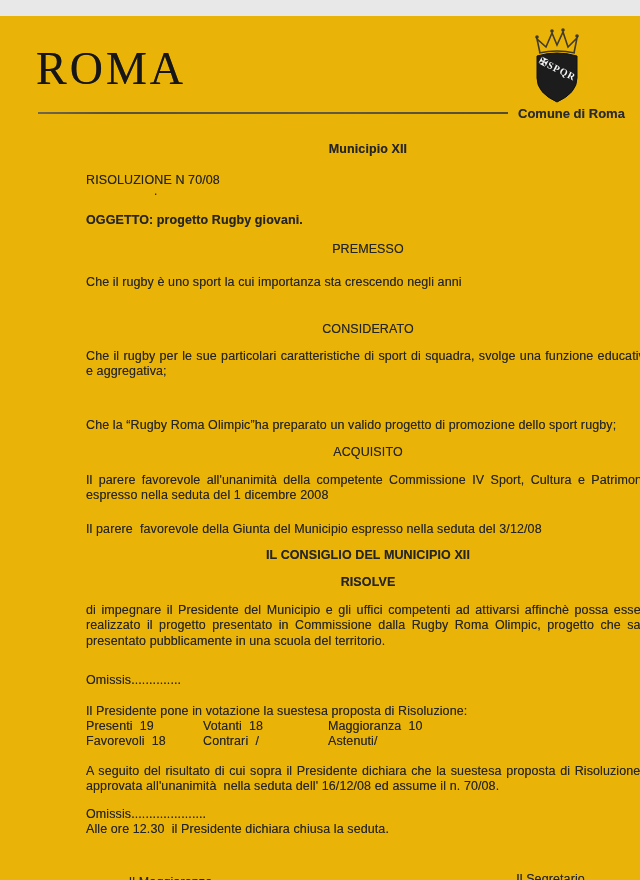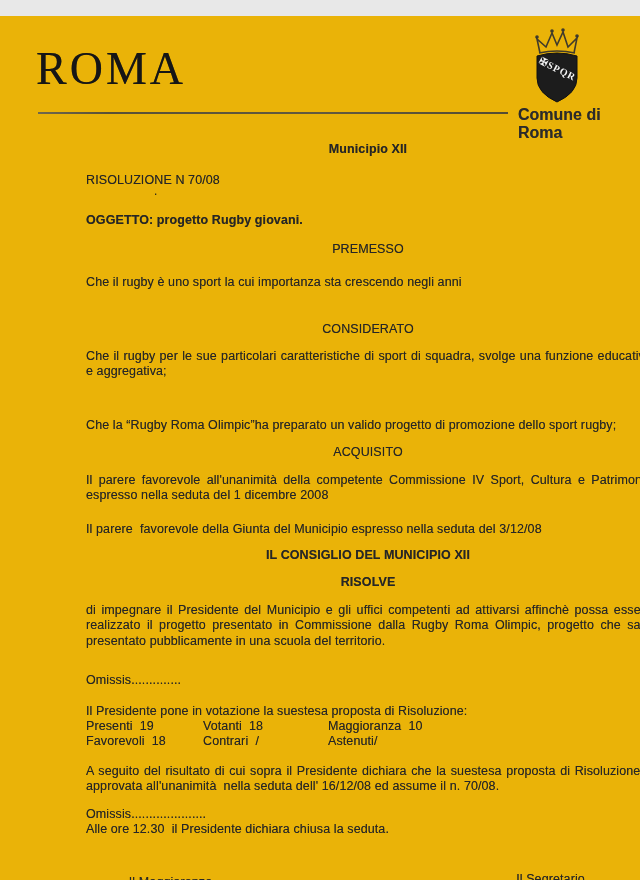--- a/index.html
+++ b/index.html
@@ -33,21 +33,21 @@
     letter-spacing: 3px;
     color: #161616;
     text-shadow: 0 0 0.5px rgba(20,20,20,0.6);
   }
   .rule {
     height: 2px;
     background: linear-gradient(to right, #5a5a5a, #3f3f3f 15%, #4a4a4a 60%, #3a3a3a);
     opacity: 0.85;
   }
   .caption {
-    font-size: 16px;
+    font-size: 13px;
     font-weight: bold;
     color: #2b2b2b;
     text-shadow: 0 0 0.4px rgba(40,40,40,0.5);
   }
   .vote-row { display: flex; }
   .vote-cell-0 { width: 117px; }
   .vote-cell-1 { width: 125px; }
   .vote-cell-2 { flex: 1; }
   .sig-left { left: 30px; top: 828px; width: 185px; text-align: center; }
   .sig-right { left: 400px; top: 825px; width: 205px; text-align: center; }

